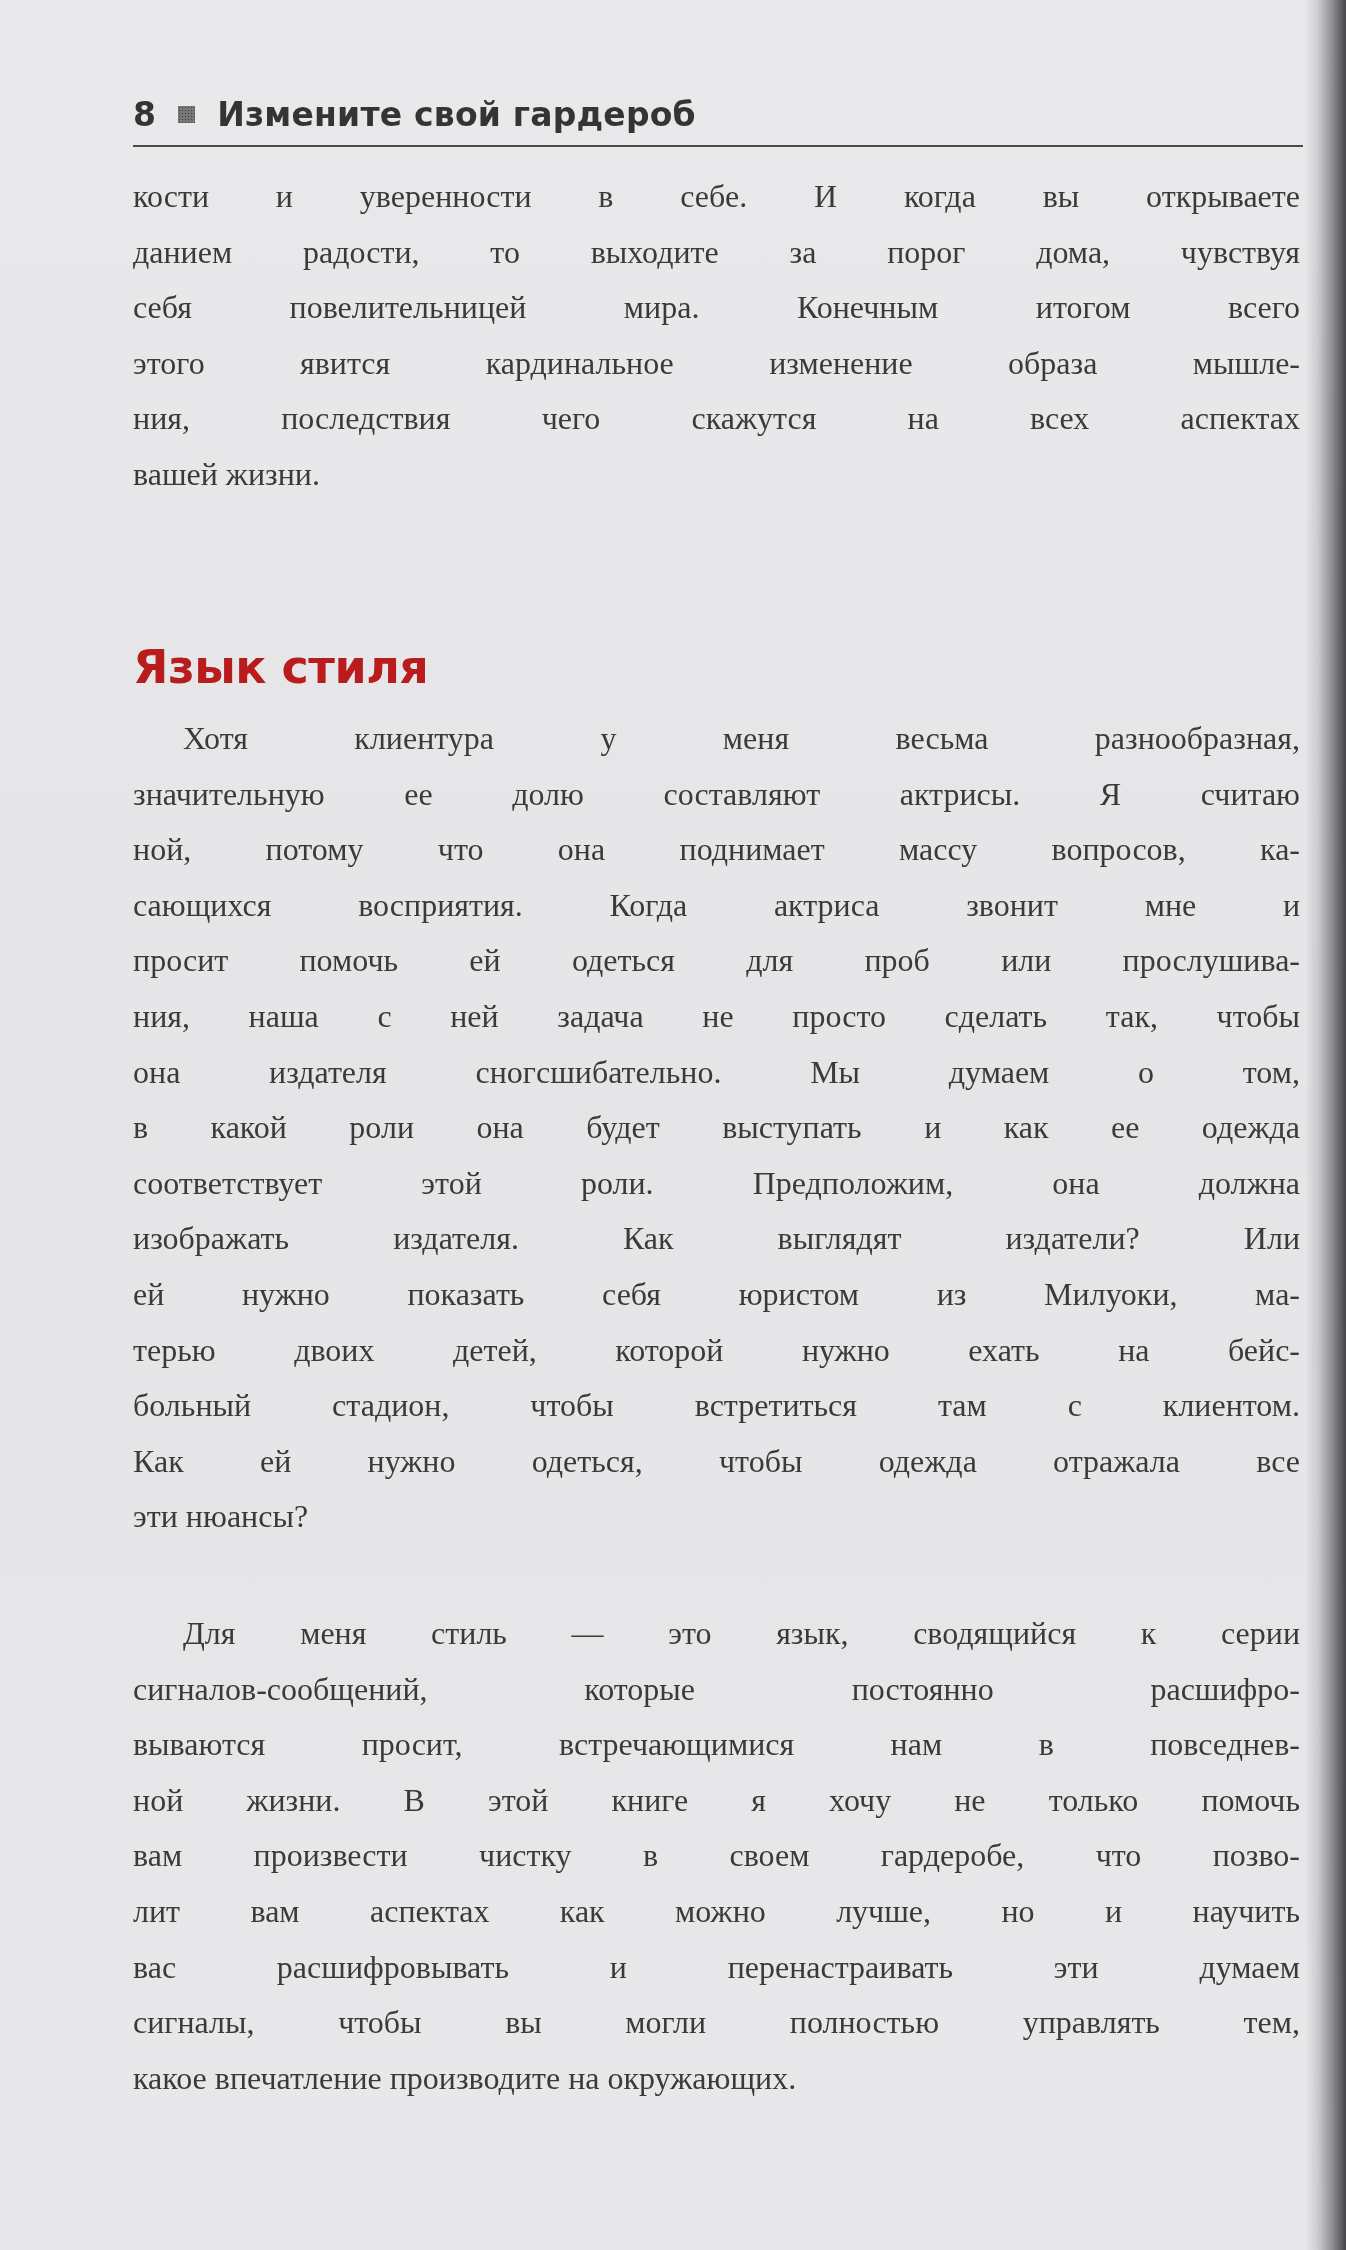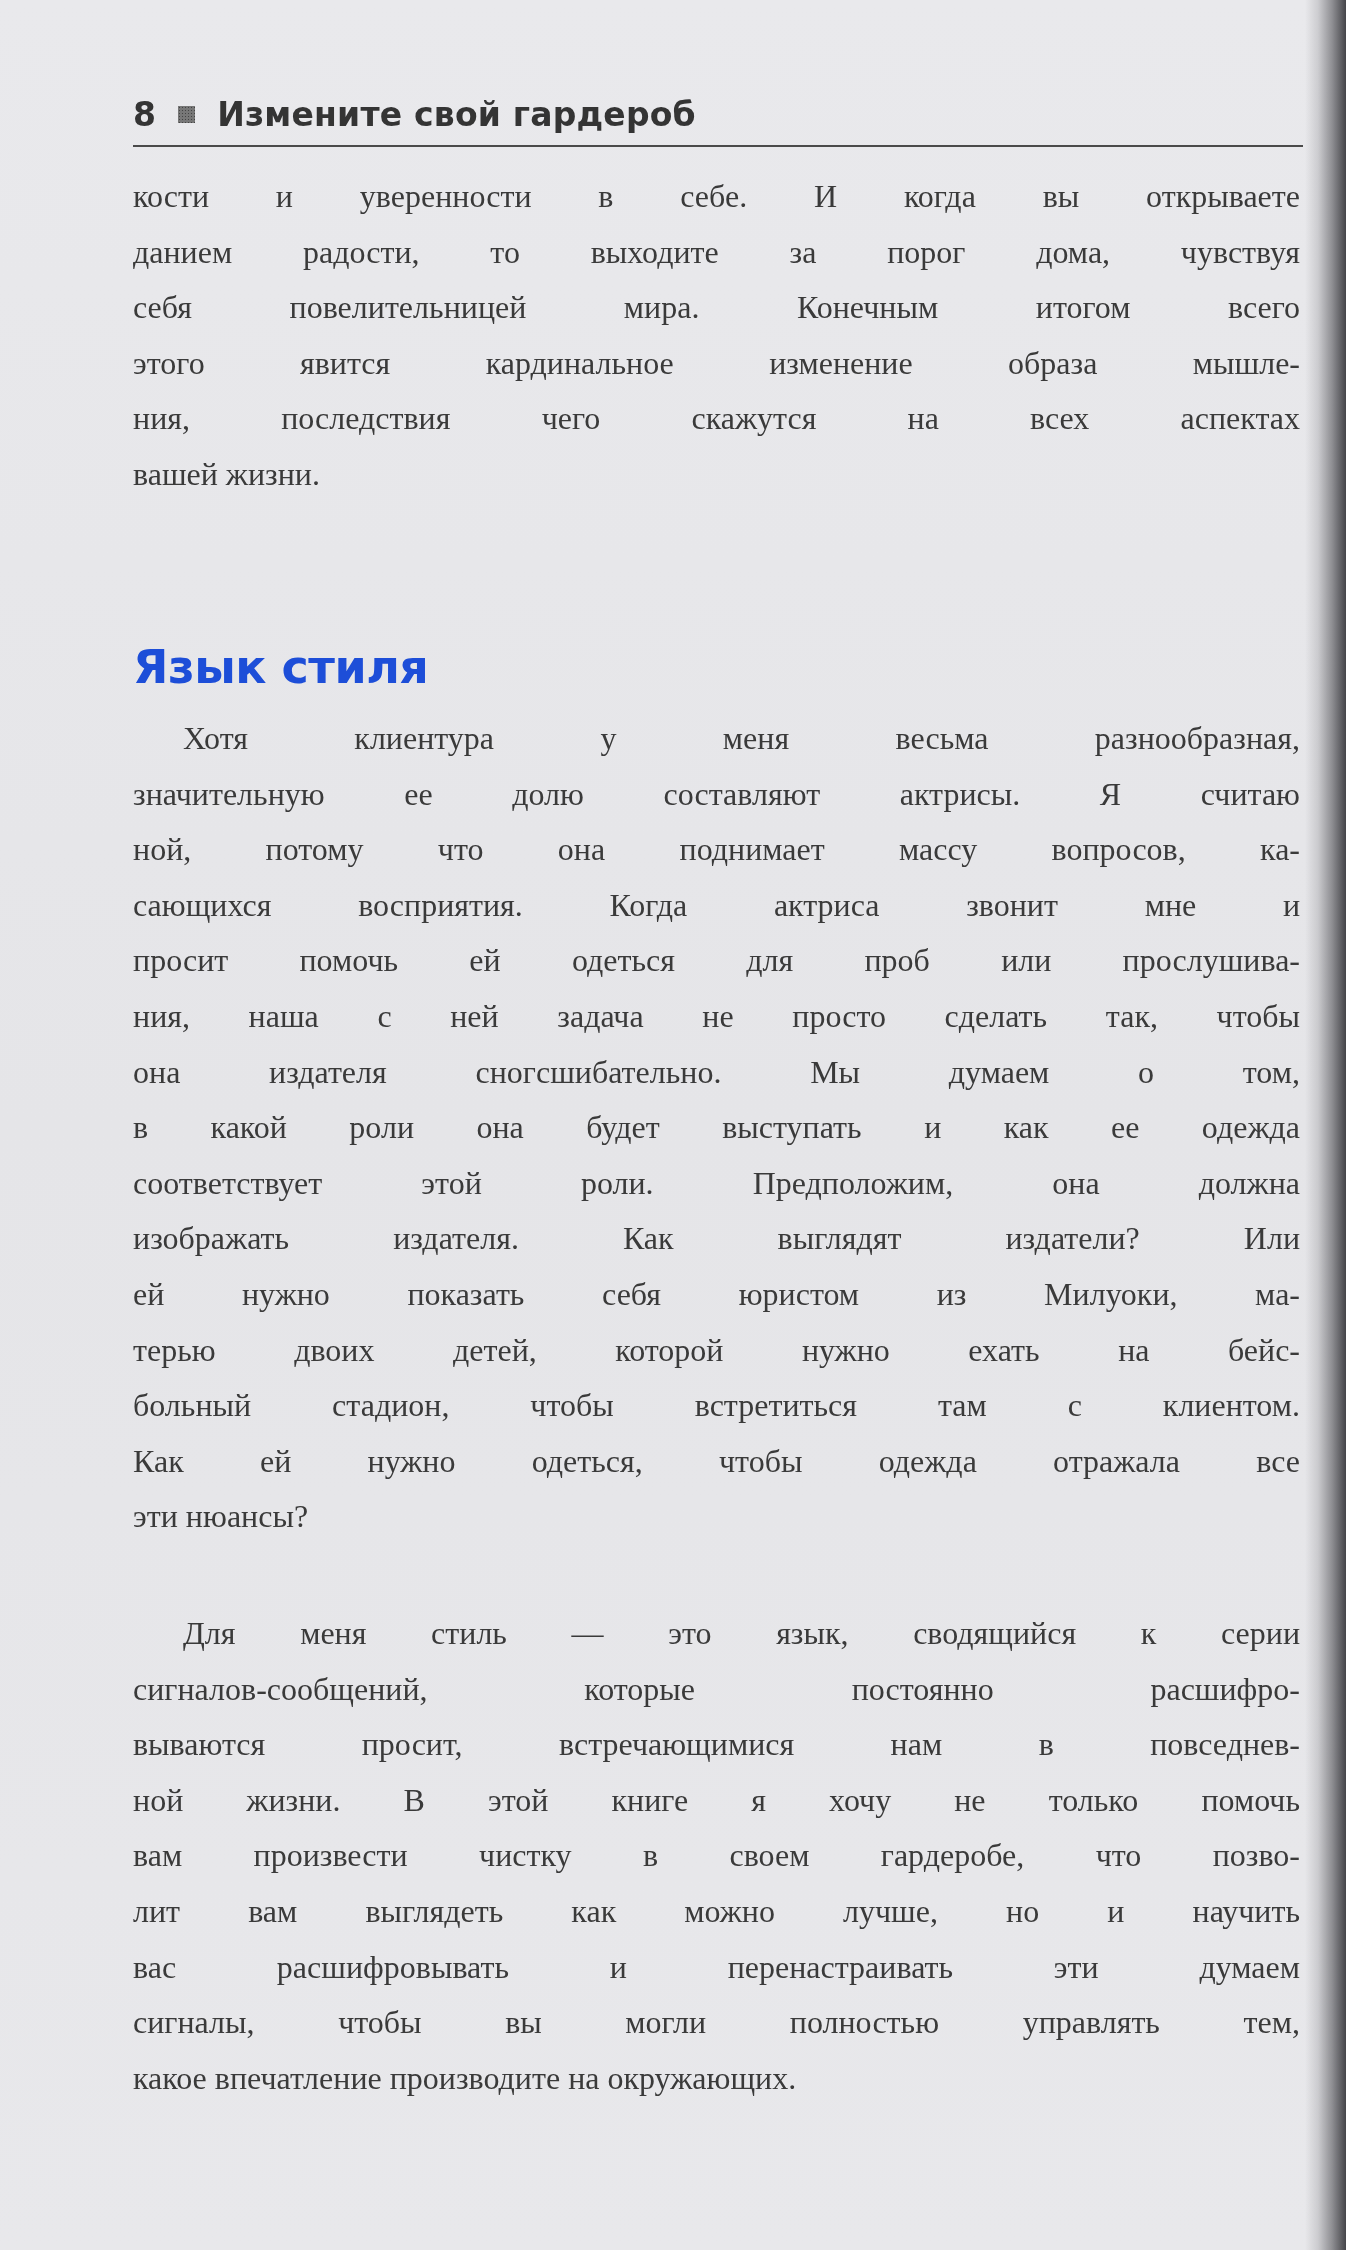--- a/index.html
+++ b/index.html
@@ -33,21 +33,21 @@
   .line {
     height: 55.6px; line-height: 55.6px; font-size: 32px;
     text-align: justify; text-align-last: justify; white-space: nowrap;
     overflow: visible; word-spacing: 0;
   }
   .line.last { text-align-last: left; }
   .line.indent { padding-left: 50px; }
   .section-heading {
     position: absolute; left: 133px; top: 640px;
     font-family: "DejaVu Sans", "Liberation Sans", sans-serif;
-    font-weight: bold; font-size: 46px; color: #1d4ed8; letter-spacing: -0.5px;
+    font-weight: bold; font-size: 46px; color: #b91c1c; letter-spacing: -0.5px;
   }
 </style>
 </head>
 <body>
 
 <header class="running-head">
   <span class="page-number">8</span>
   <span class="bullet"></span>
   <span class="chapter-title">Измените свой гардероб</span>
 </header>
@@ -81,17 +81,17 @@
   <div class="line">Как ей нужно одеться, чтобы одежда отражала все</div>
   <div class="line last">эти нюансы?</div>
 </div>
 
 <div class="text-block" style="top:1606px;">
   <div class="line indent">Для меня стиль — это язык, сводящийся к серии</div>
   <div class="line">сигналов-сообщений, которые постоянно расшифро-</div>
   <div class="line">вываются просит, встречающимися нам в повседнев-</div>
   <div class="line">ной жизни. В этой книге я хочу не только помочь</div>
   <div class="line">вам произвести чистку в своем гардеробе, что позво-</div>
-  <div class="line">лит вам выглядеть как можно лучше, но и научить</div>
+  <div class="line">лит вам аспектах как можно лучше, но и научить</div>
   <div class="line">вас расшифровывать и перенастраивать эти думаем</div>
   <div class="line">сигналы, чтобы вы могли полностью управлять тем,</div>
   <div class="line last">какое впечатление производите на окружающих.</div>
 </div>
 
 </body></html>

